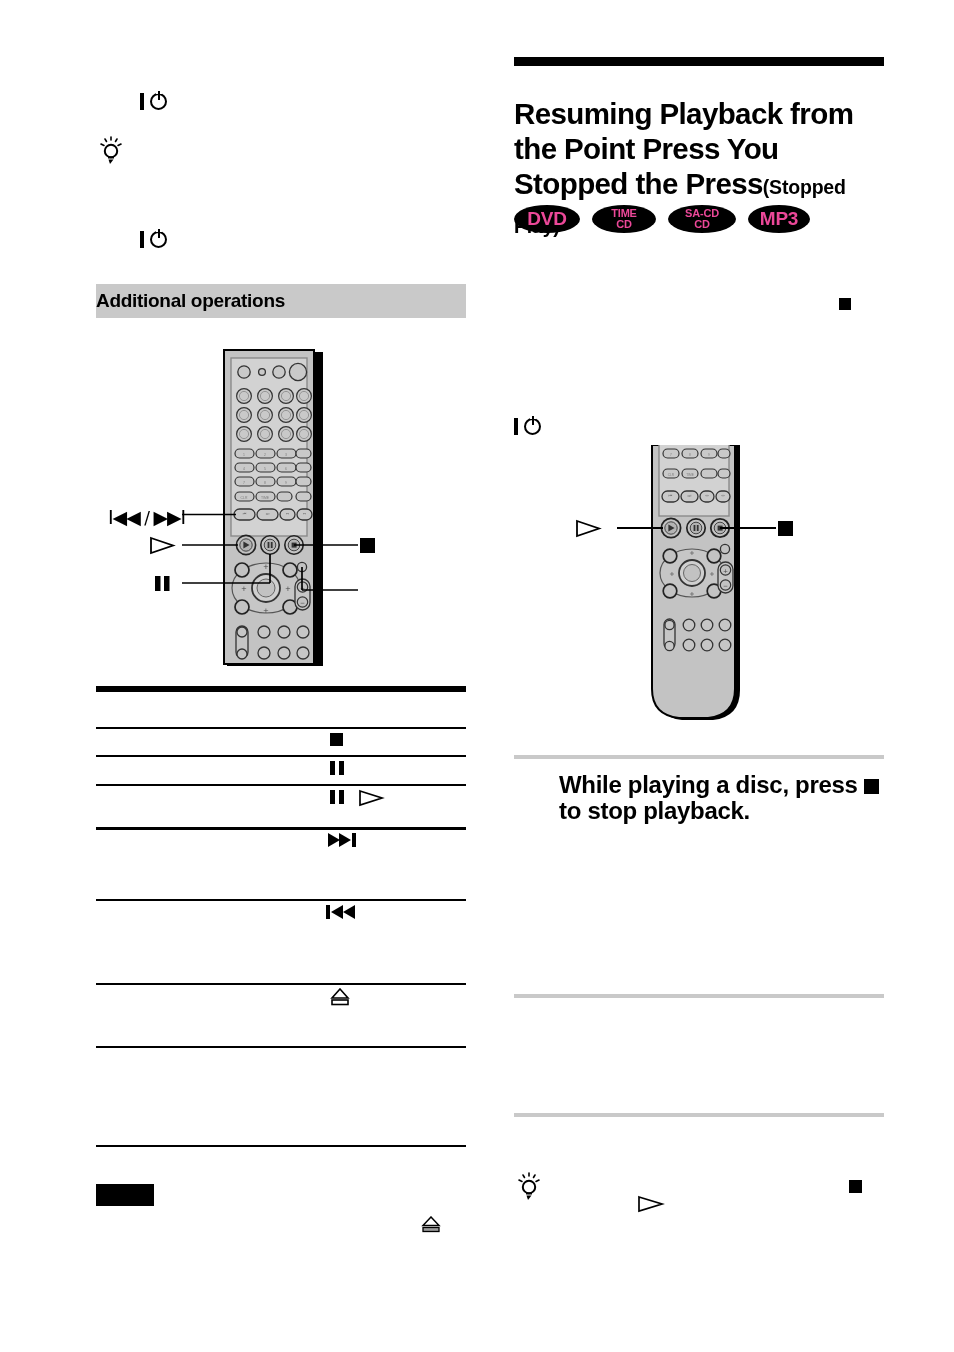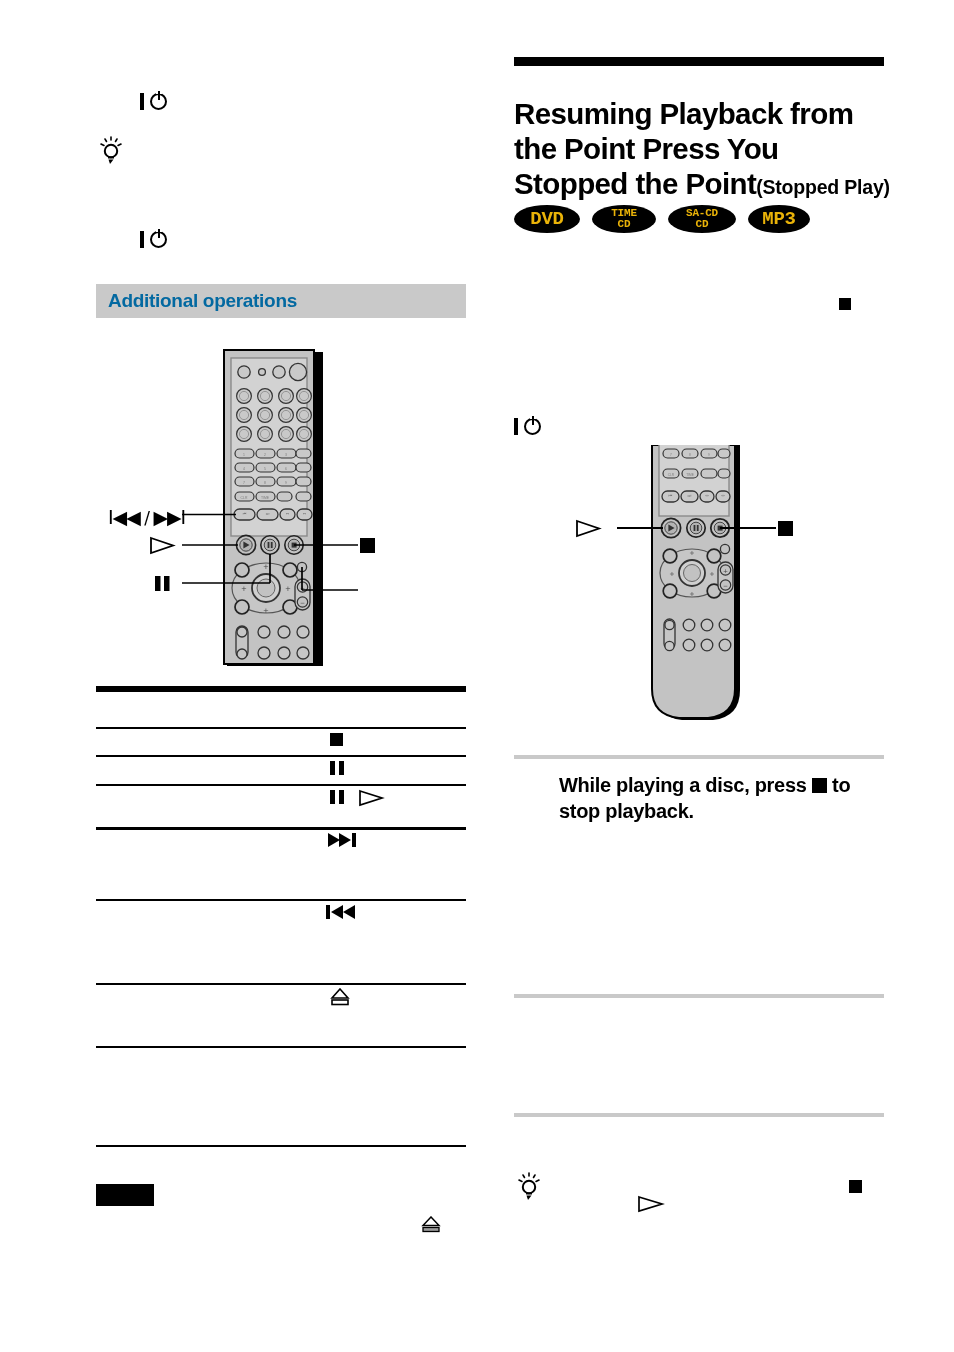--- a/index.html
+++ b/index.html
@@ -44,21 +44,21 @@
   
   #left-col { position:absolute; left:96px; top:0; width:370px; height:1352px; }
 
   .sec-head {
     position:absolute; left:0; width:370px; height:34px;
     background:#c9c9c9;
     display:flex; align-items:center;
   }
   .sec-head span {
     font-size:19px; font-weight:bold; letter-spacing:-0.3px;
-    padding-left:12px; color:#0369a1;
+    padding-left:0; color:#000000;
   }
 
   
   .tbl { position:absolute; left:0; width:370px; }
   .rule { position:absolute; left:0; width:370px; background:#000; }
   .rule.thick { height:6px; }
   .rule.thin  { height:1.6px; }
   .rule.med   { height:3px; }
   .cellsym { position:absolute; font-size:0; }
 
@@ -72,33 +72,32 @@
   .page-title {
     position:absolute; left:0; top:76px; width:376px;
     font-size:29.5px; line-height:35px; font-weight:bold;
     letter-spacing:-0.6px;
   }
   .page-title .sub { font-size:19.5px; letter-spacing:-0.2px; }
 
   .badges { position:absolute; left:0; top:205px; display:flex; gap:12px; align-items:center; }
   .badge {
     border-radius:50%;
-    background:#000; color:#eab308;
+    background:#000; color:#ec4899;
     display:flex; align-items:center; justify-content:center;
     text-align:center; font-weight:bold;
     letter-spacing:-0.2px;
-    font-family:Liberation Mono, monospace;
   }
   .badge.one { font-size:19px; }
   .badge.two { font-size:11px; line-height:11.5px; }
 
   .step-rule { position:absolute; left:0; width:370px; height:4px; background:#c9c9c9; }
   .step-text {
     position:absolute; left:45px; width:325px;
-    font-size:20px; line-height:26px; font-weight:bold; letter-spacing:-0.3px;
+    font-size:24px; line-height:26px; font-weight:bold; letter-spacing:-0.3px;
   }
 
   .callout-lbl { position:absolute; font-size:0; }
 </style>
 </head>
 <body>
 
 <div class="page">
 
   <div id="left-col">
@@ -372,21 +371,21 @@
     </div>
   </div>
 
   <div id="right-col">
 
     <div class="title-rule"></div>
 
     <h1 class="page-title">
       <span>Resuming Playback from</span><br>
       <span>the Point Press You</span><br>
-      <span>Stopped the Point</span><span class="sub">(Stopped Play)</span>
+      <span>Stopped the Press</span><span class="sub">(Stopped Play)</span>
     </h1>
 
     <div class="badges">
       <div class="badge one" style="width:66px; height:28px;">
         <span>DVD</span>
       </div>
       <div class="badge two" style="width:64px; height:28px; flex-direction:column;">
         <span>TIME</span>
         <span>CD</span>
       </div>

